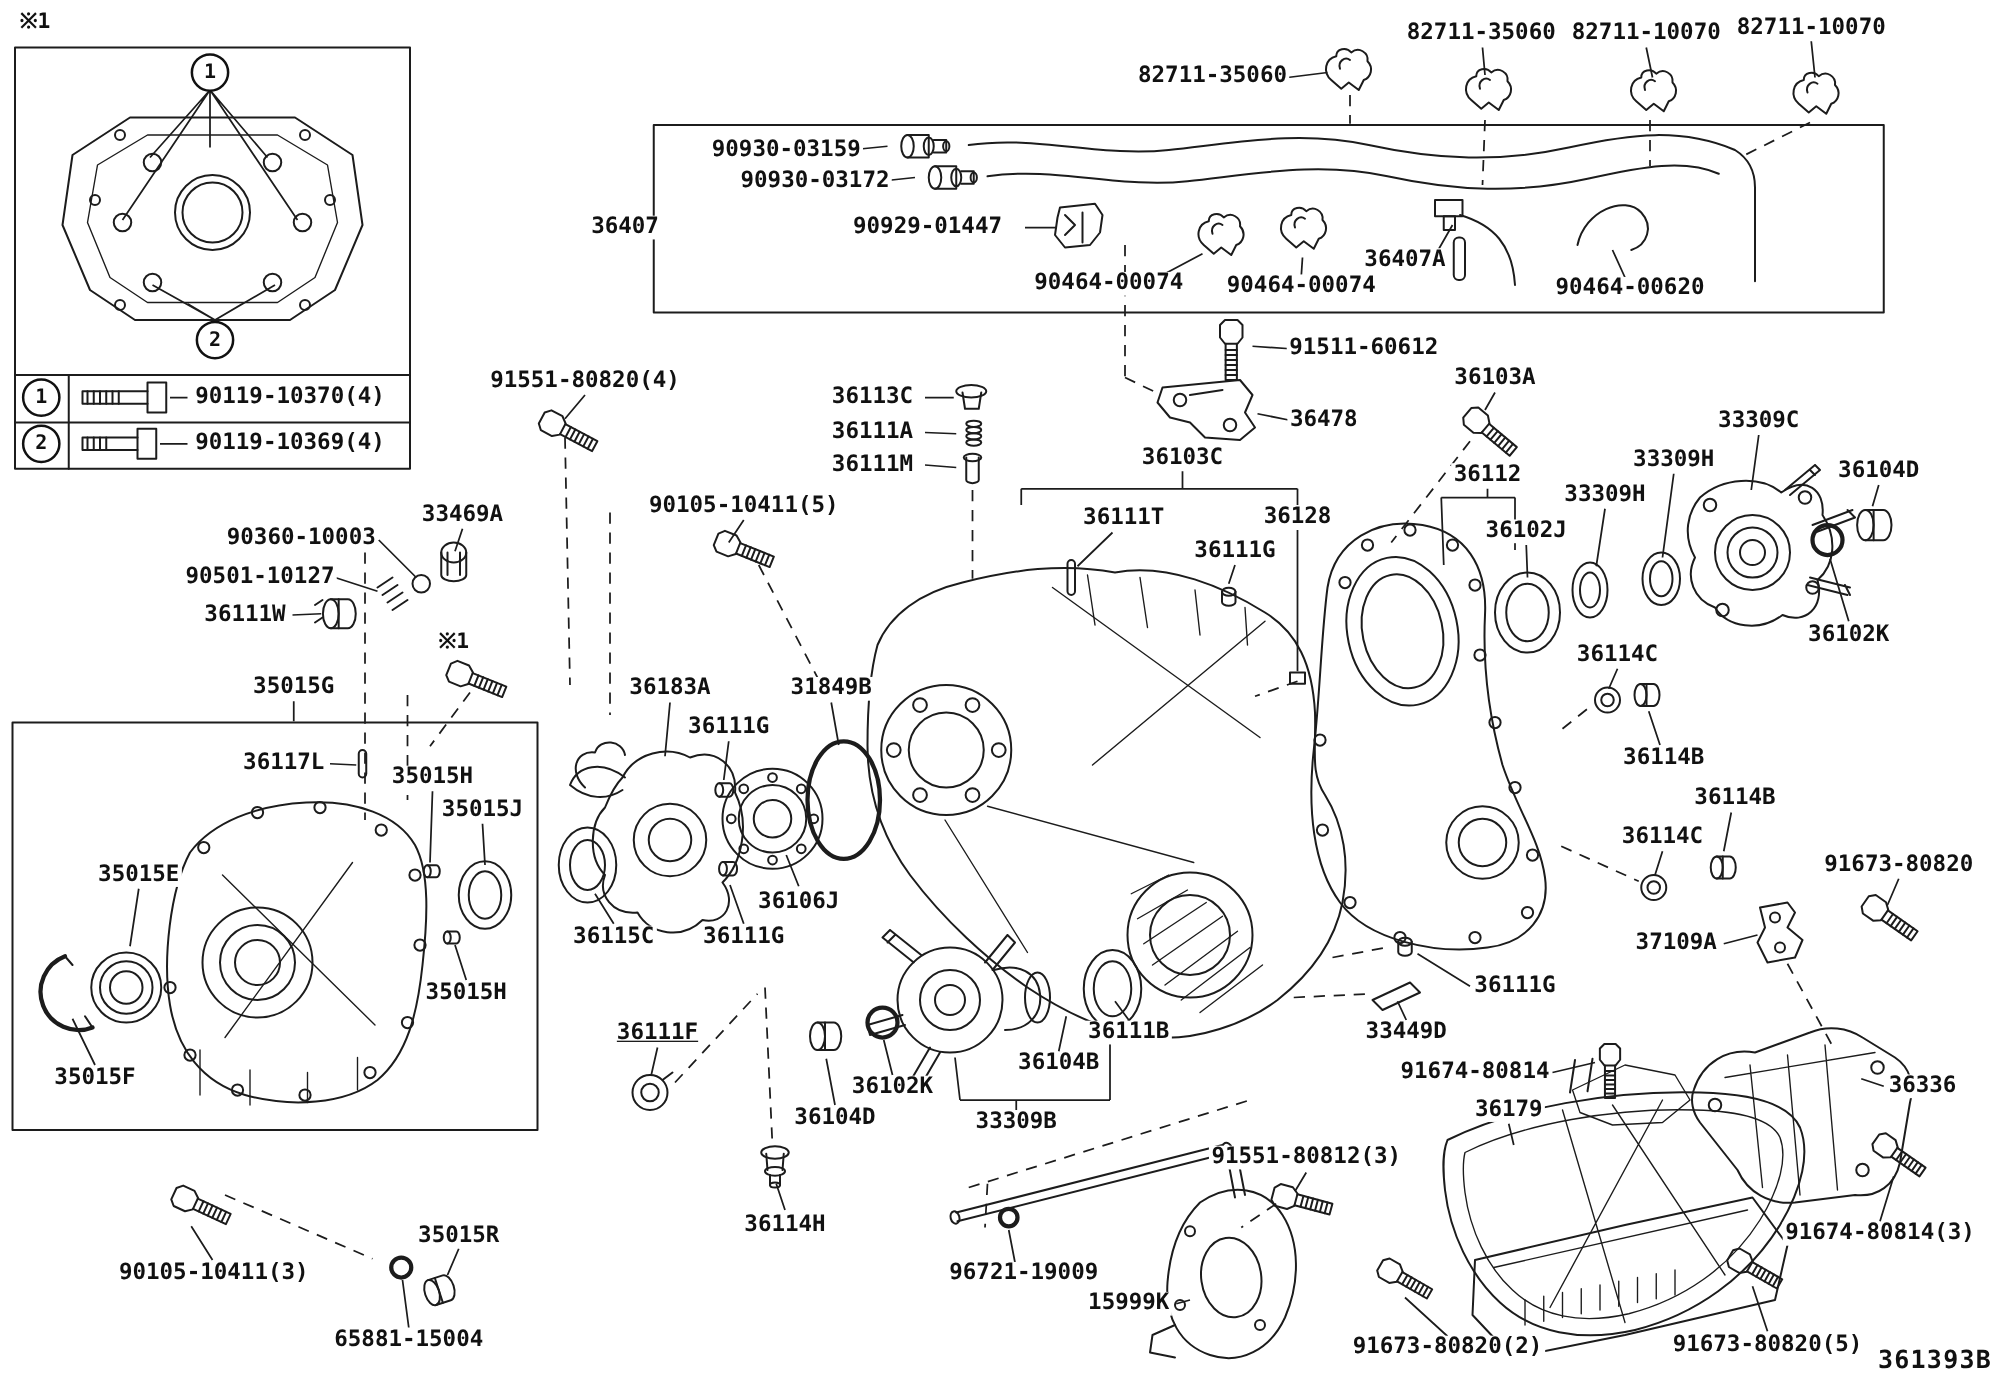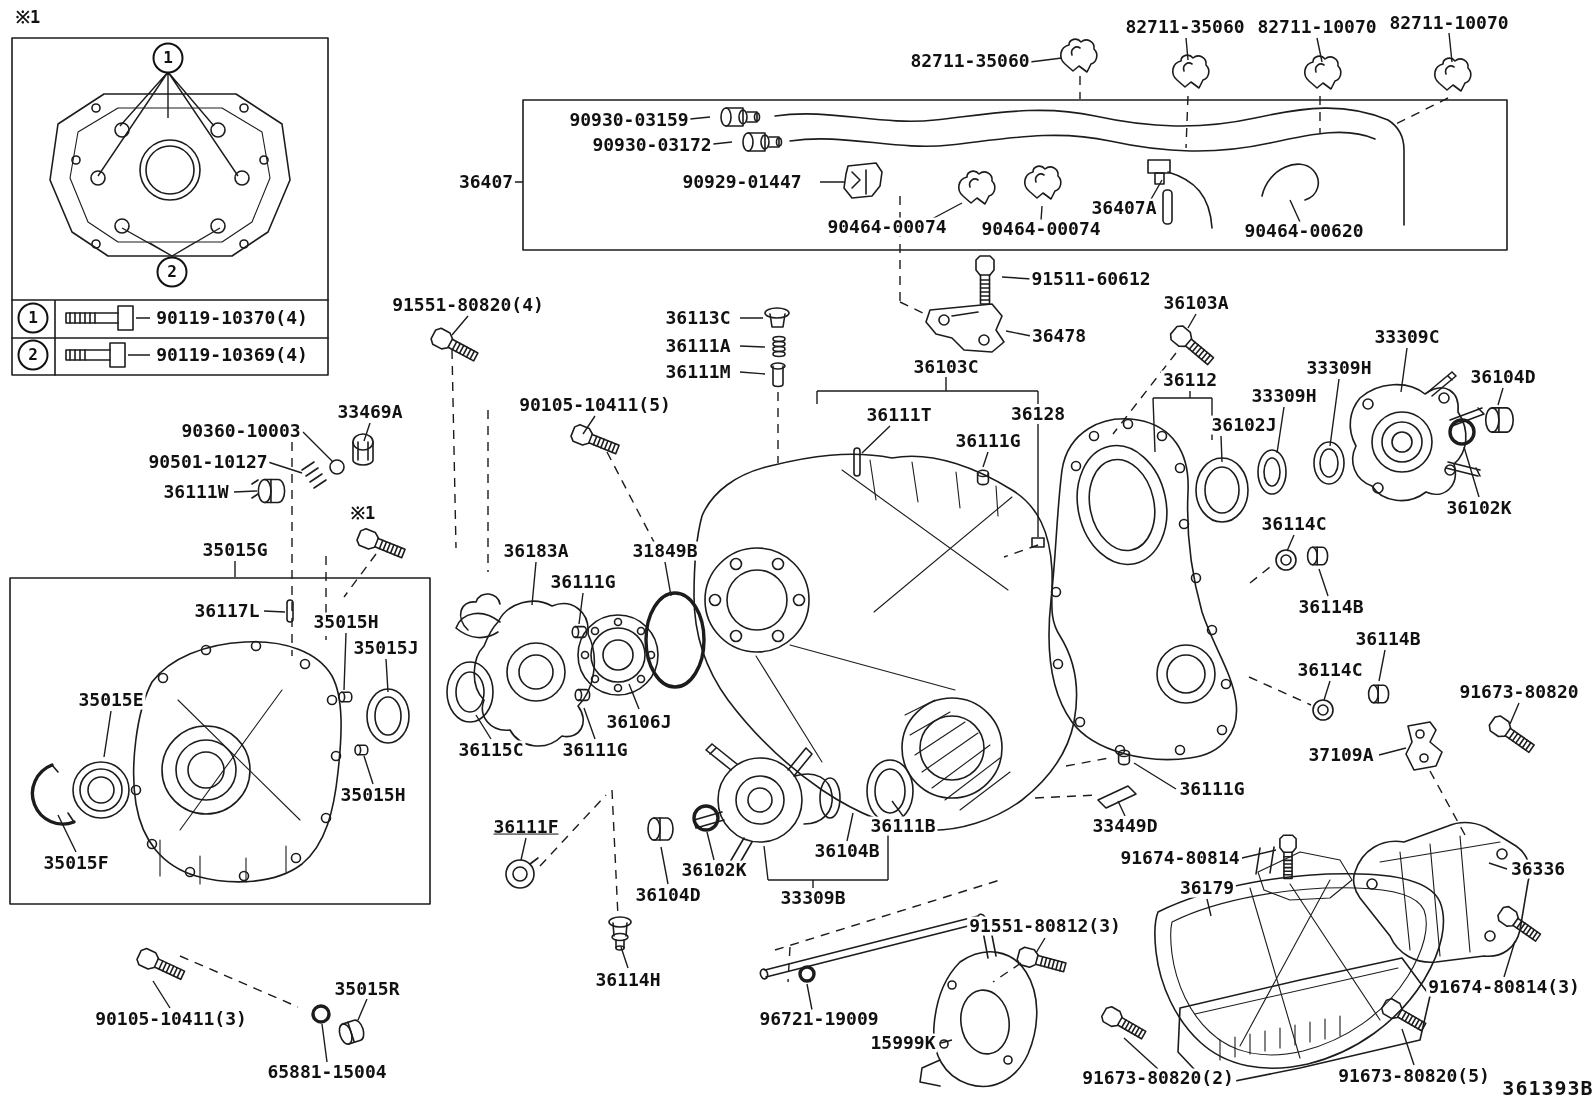--- a/index.html
+++ b/index.html
@@ -390,21 +390,21 @@
 
   <span class="lbl circle" style="left:33px;top:318px">1</span>
   <span class="lbl" style="left:232px;top:318px">90119-10370(4)</span>
   <span class="lbl circle" style="left:33px;top:355px">2</span>
   <span class="lbl" style="left:232px;top:355px">90119-10369(4)</span>
 
 <div class="lbl" style="left: 970px; top: 61px;">82711-35060</div>
       <div class="lbl" style="left: 1185px; top: 27px;">82711-35060</div>
       <div class="lbl" style="left: 1317px; top: 27px;">82711-10070</div>
       <div class="lbl" style="left: 1449px; top: 23px;">82711-10070</div>
-      <div class="lbl" style="left: 486px; top: 182px;">36407</div>
+      <div class="lbl" style="left: 500px; top: 182px;">36407</div>
       <div class="lbl" style="left: 629px; top: 120px;">90930-03159</div>
       <div class="lbl" style="left: 652px; top: 145px;">90930-03172</div>
       <div class="lbl" style="left: 742px; top: 182px;">90929-01447</div>
       <div class="lbl" style="left: 887px; top: 227px;">90464-00074</div>
       <div class="lbl" style="left: 1041px; top: 229px;">90464-00074</div>
       <div class="lbl" style="left: 1124px; top: 208px;">36407A</div>
       <div class="lbl" style="left: 1304px; top: 231px;">90464-00620</div>
       <div class="lbl" style="left: 1091px; top: 279px;">91511-60612</div>
       <div class="lbl" style="left: 1059px; top: 336px;">36478</div>
       <div class="lbl" style="left: 698px; top: 318px;">36113C</div>
@@ -428,21 +428,21 @@
       <div class="lbl" style="left: 491px; top: 750px;">36115C</div>
       <div class="lbl" style="left: 595px; top: 750px;">36111G</div>
       <div class="lbl" style="left: 227px; top: 611px;">36117L</div>
       <div class="lbl" style="left: 346px; top: 622px;">35015H</div>
       <div class="lbl" style="left: 386px; top: 648px;">35015J</div>
       <div class="lbl" style="left: 111px; top: 700px;">35015E</div>
       <div class="lbl" style="left: 373px; top: 795px;">35015H</div>
       <div class="lbl" style="left: 76px; top: 863px;">35015F</div>
       <div class="lbl" style="left: 1196px; top: 303px;">36103A</div>
       <div class="lbl" style="left: 1190px; top: 380px;">36112</div>
-      <div class="lbl" style="left: 1221px; top: 425px; margin-left: 23px;">36102J</div>
+      <div class="lbl" style="left: 1221px; top: 425px;">36102J</div>
       <div class="lbl" style="left: 1284px; top: 396px;">33309H</div>
       <div class="lbl" style="left: 1339px; top: 368px;">33309H</div>
       <div class="lbl" style="left: 1407px; top: 337px;">33309C</div>
       <div class="lbl" style="left: 1503px; top: 377px;">36104D</div>
       <div class="lbl" style="left: 1479px; top: 508px;">36102K</div>
       <div class="lbl" style="left: 1294px; top: 524px;">36114C</div>
       <div class="lbl" style="left: 1331px; top: 607px;">36114B</div>
       <div class="lbl" style="left: 1388px; top: 639px;">36114B</div>
       <div class="lbl" style="left: 1330px; top: 670px;">36114C</div>
       <div class="lbl" style="left: 1519px; top: 692px;">91673-80820</div>

